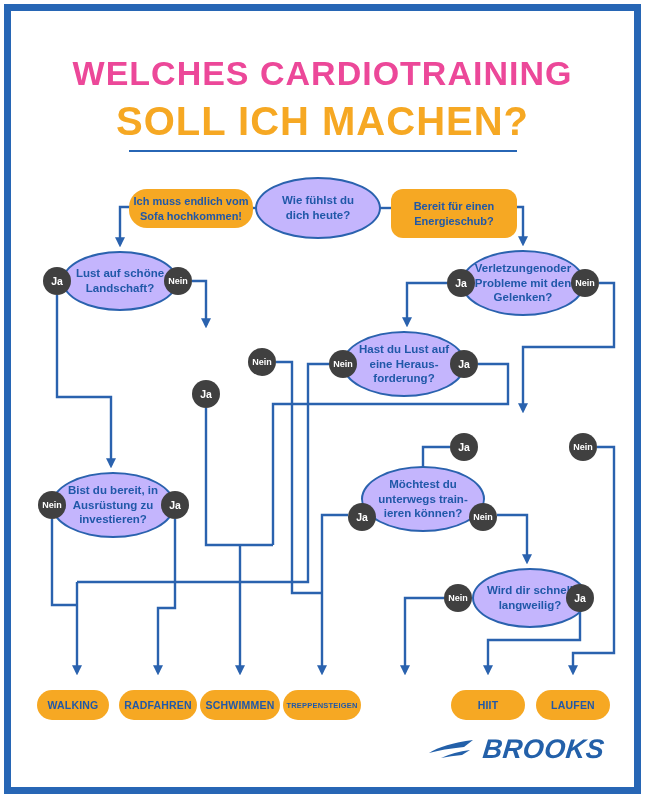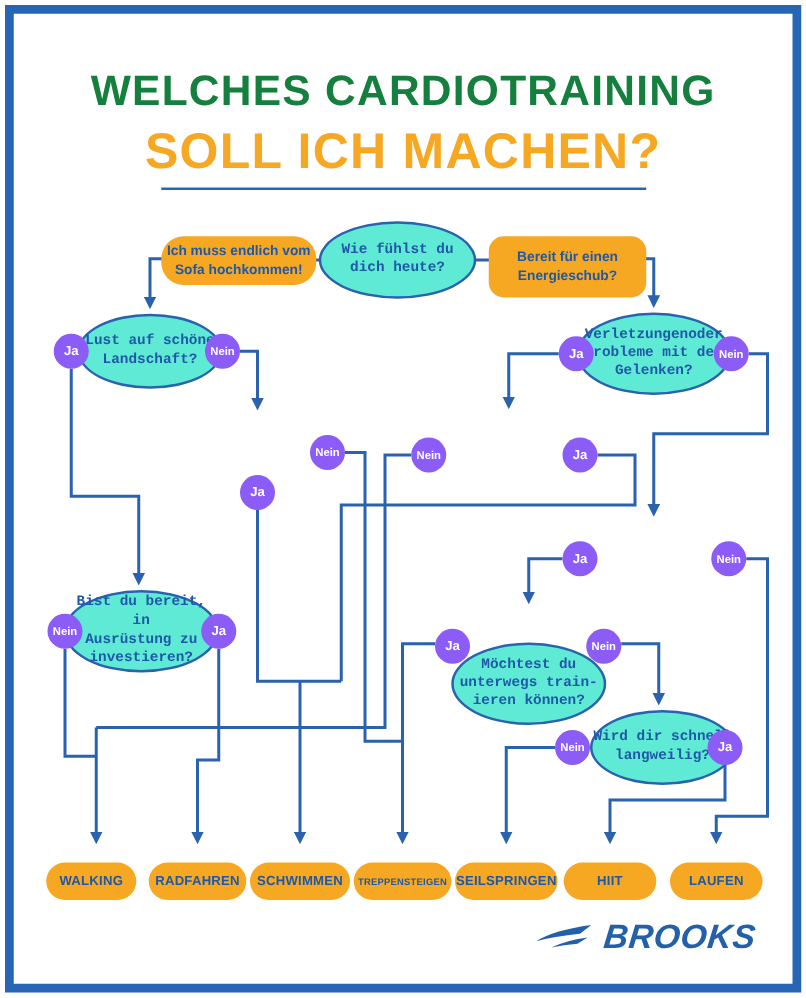--- a/index.html
+++ b/index.html
@@ -9,47 +9,47 @@
   }
   .frame {
     position:absolute; inset:4px; border:7px solid #2766b5; pointer-events:none;
   }
 
   
   .title {
     position:absolute; left:0; top:52px; width:645px; text-align:center;
     font-weight:bold; letter-spacing:1px; line-height:1.28;
   }
-  .title .line1 { font-size:34px; color:#15803d; }
+  .title .line1 { font-size:34px; color:#ec4899; }
   .title .line2 { font-size:40px; color:#f6a823; }
   .title-rule {
     position:absolute; left:129px; top:150px; width:388px; height:0;
     border-top:2px solid #2766b5;
   }
 
   
   .chart { position:absolute; inset:0; }
   svg.connectors { position:absolute; left:0; top:0; }
 
   .node {
     position:absolute; display:flex; align-items:center; justify-content:center;
     text-align:center; color:#2058a8; font-weight:bold; white-space:pre-line;
     box-sizing:border-box;
   }
   .ellipse {
-    border:2.5px solid #2a62ae; border-radius:50%; background:#5eead4;
-    font-size:11.5px; line-height:1.3; z-index:2;font-family:Liberation Mono, monospace;
+    border:2.5px solid #2a62ae; border-radius:50%; background:#c4b5fd;
+    font-size:11.5px; line-height:1.3; z-index:2;
   }
   .obox {
     background:#f6a823; border-radius:12px; font-size:11px; line-height:1.3;
     z-index:2;
   }
   .answer {
     position:absolute; width:28px; height:28px; border-radius:50%;
-    background:#8b5cf6; color:#ffffff; font-weight:bold;
+    background:#404040; color:#ffffff; font-weight:bold;
     display:flex; align-items:center; justify-content:center; z-index:3;
   }
   .answer.ja  { font-size:10.5px; }
   .answer.nein{ font-size:9px; }
 
   .pill {
     position:absolute; top:690px; height:30px; border-radius:15px;
     background:#f6a823; color:#2058a8; font-weight:bold; font-size:10.5px;
     display:flex; align-items:center; justify-content:center; z-index:2;
     letter-spacing:0.2px;
@@ -118,24 +118,27 @@
     <div class="node obox" style="left:129px; top:189px; width:124px; height:39px;border-radius:18px;">Ich muss endlich vom
 Sofa hochkommen!</div>
     <div class="node obox" style="left:391px; top:189px; width:126px; height:49px;">Bereit für einen
 Energieschub?</div>
 
     <div class="node ellipse" style="left:62px; top:251px; width:116px; height:60px;">Lust auf schöne
 Landschaft?</div>
     <div class="node ellipse" style="left:461px; top:250px; width:124px; height:66px;">Verletzungenoder
 Probleme mit den
 Gelenken?</div>
+    <div class="node ellipse" style="left:342px; top:331px; width:124px; height:66px;">Hast du Lust auf
+eine Heraus-
+forderung?</div>
     <div class="node ellipse" style="left:51px; top:472px; width:124px; height:66px;">Bist du bereit, in
 Ausrüstung zu
 investieren?</div>
-    <div class="node ellipse" style="left:361px; top:514px; width:124px; height:66px;">Möchtest du
+    <div class="node ellipse" style="left:361px; top:466px; width:124px; height:66px;">Möchtest du
 unterwegs train-
 ieren können?</div>
     <div class="node ellipse" style="left:472px; top:568px; width:116px; height:60px;">Wird dir schnell
 langweilig?</div>
 
     <div class="answer ja" style="left:43px;  top:267px;">Ja</div>
     <div class="answer nein" style="left:164px; top:267px;">Nein</div>
     <div class="answer nein" style="left:248px; top:348px;">Nein</div>
     <div class="answer ja" style="left:192px; top:380px;">Ja</div>
     <div class="answer ja" style="left:447px; top:269px;">Ja</div>
@@ -148,21 +151,20 @@
     <div class="answer ja" style="left:161px; top:491px;">Ja</div>
     <div class="answer ja" style="left:348px; top:503px;">Ja</div>
     <div class="answer nein" style="left:469px; top:503px;">Nein</div>
     <div class="answer nein" style="left:444px; top:584px;">Nein</div>
     <div class="answer ja" style="left:566px; top:584px;">Ja</div>
 
     <div class="pill" style="left:37px;  width:72px;">WALKING</div>
     <div class="pill" style="left:119px; width:78px;">RADFAHREN</div>
     <div class="pill" style="left:200px; width:80px;">SCHWIMMEN</div>
     <div class="pill small-text" style="left:283px; width:78px;">TREPPENSTEIGEN</div>
-    <div class="pill" style="left:364px; width:82px;">SEILSPRINGEN</div>
     <div class="pill" style="left:451px; width:74px;">HIIT</div>
     <div class="pill" style="left:536px; width:74px;">LAUFEN</div>
   </div>
 
   <div class="brand">
     <svg width="48" height="22" viewBox="0 0 48 22">
       <path d="M2 15 Q16 6 46 2 L37 9 Q16 11 2 15 Z" fill="#2360a9"></path>
       <path d="M14 20 Q27 14 43 12 L35 17 Q24 18 14 20 Z" fill="#2360a9"></path>
     </svg>
     <span class="wordmark">BROOKS</span>

